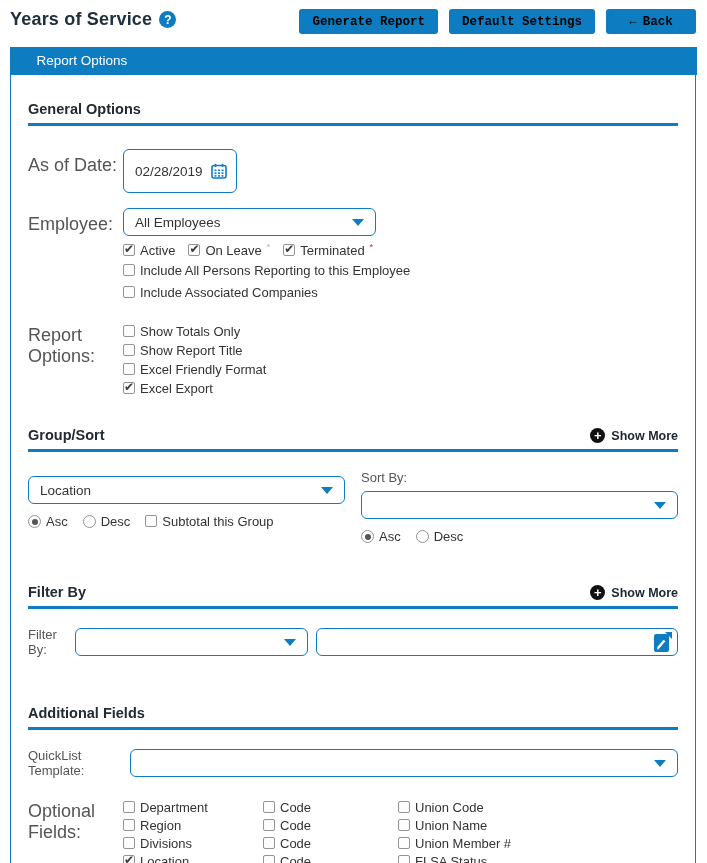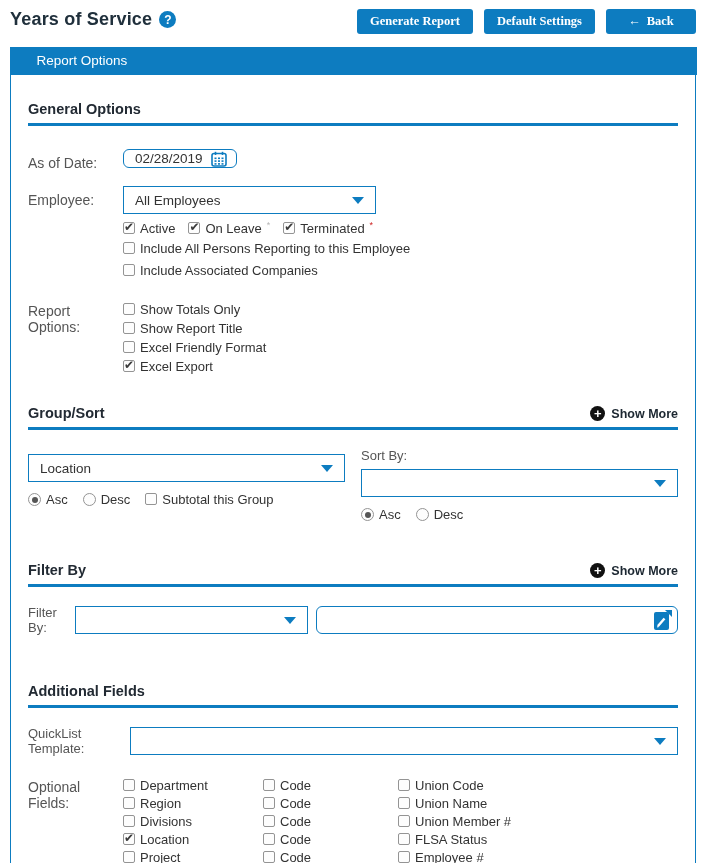--- a/index.html
+++ b/index.html
@@ -15,22 +15,22 @@
   .topbar { padding-top:9px; height:38px; display:flex; justify-content:space-between; align-items:flex-start; }
   .title-wrap { display:flex; align-items:center; gap:7px; }
   h1.page-title { font-size:18px; font-weight:bold; color:#20303c; letter-spacing:.2px; }
   .help-circle {
     width:17px; height:17px; border-radius:50%; background:#0d7cc0; color:#fff;
     font-size:12px; font-weight:bold; display:inline-flex; align-items:center; justify-content:center;
     cursor:pointer;
   }
   .actions { display:flex; gap:11px; }
   .btn {
-    background:#0d7cc0; color:#ffffff; border:none; border-radius:3px;
-    font-family:Liberation Serif, serif; font-size:12.5px; font-weight:bold;
+    background:#0d7cc0; color:#000000; border:none; border-radius:3px;
+    font-family:Liberation Mono, monospace; font-size:12.5px; font-weight:bold;
     height:25px; padding:8px 13px; cursor:pointer; display:inline-flex; align-items:center; gap:6px;
   }
   .btn.back { width:90px; justify-content:center; }
 
   
   .panel { margin-top:9px; border:1.5px solid #0d7cc0; border-top:none; min-height:796px; }
   .panel-bar {
     background:#0d7cc0; color:#fff; height:28px; line-height:28px;
     padding-left:27px; font-size:13.5px; margin:0 -1.5px;
   }
@@ -47,31 +47,31 @@
   }
   .show-more .sm-label { font-size:12.5px; font-weight:bold; color:#1c2731; }
 
   .mt-general { margin-top:26px;text-align:right; }
   .mt-group { margin-top:27px; }
   .mt-filter { margin-top:40px; }
   .mt-add { margin-top:48px; }
 
   
   .frow { display:flex; align-items:flex-start; }
-  .flabel { width:95px; flex:0 0 95px; font-size:14px; color:#555; padding-top:6px; }
+  .flabel { width:95px; flex:0 0 95px; font-size:18px; color:#555; padding-top:6px; }
   .flabel.top { padding-top:1px; }
 
   .datebox {
-    display:inline-flex; align-items:center; gap:8px; height:19px;
+    display:inline-flex; align-items:center; gap:8px; height:44px;
     border:1.5px solid #0d7cc0; border-radius:6px; padding:0 9px 0 11px;
     font-size:13.5px; color:#333; cursor:pointer;
   }
   .select {
     display:flex; align-items:center; justify-content:space-between; height:28px;
-    border:1.5px solid #0d7cc0; border-radius:0; padding:0 11px;
+    border:1.5px solid #0d7cc0; border-radius:6px; padding:0 11px;
     font-size:13.5px; color:#333; cursor:pointer; background:#fff;
   }
   .caret {
     width:0; height:0; border-left:6px solid transparent; border-right:6px solid transparent;
     border-top:7px solid #0d7cc0; flex:0 0 auto;
   }
   .textbox {
     display:flex; align-items:center; justify-content:flex-end; height:28px;
     border:1.5px solid #0d7cc0; border-radius:6px; padding:0 5px; background:#fff;
   }

